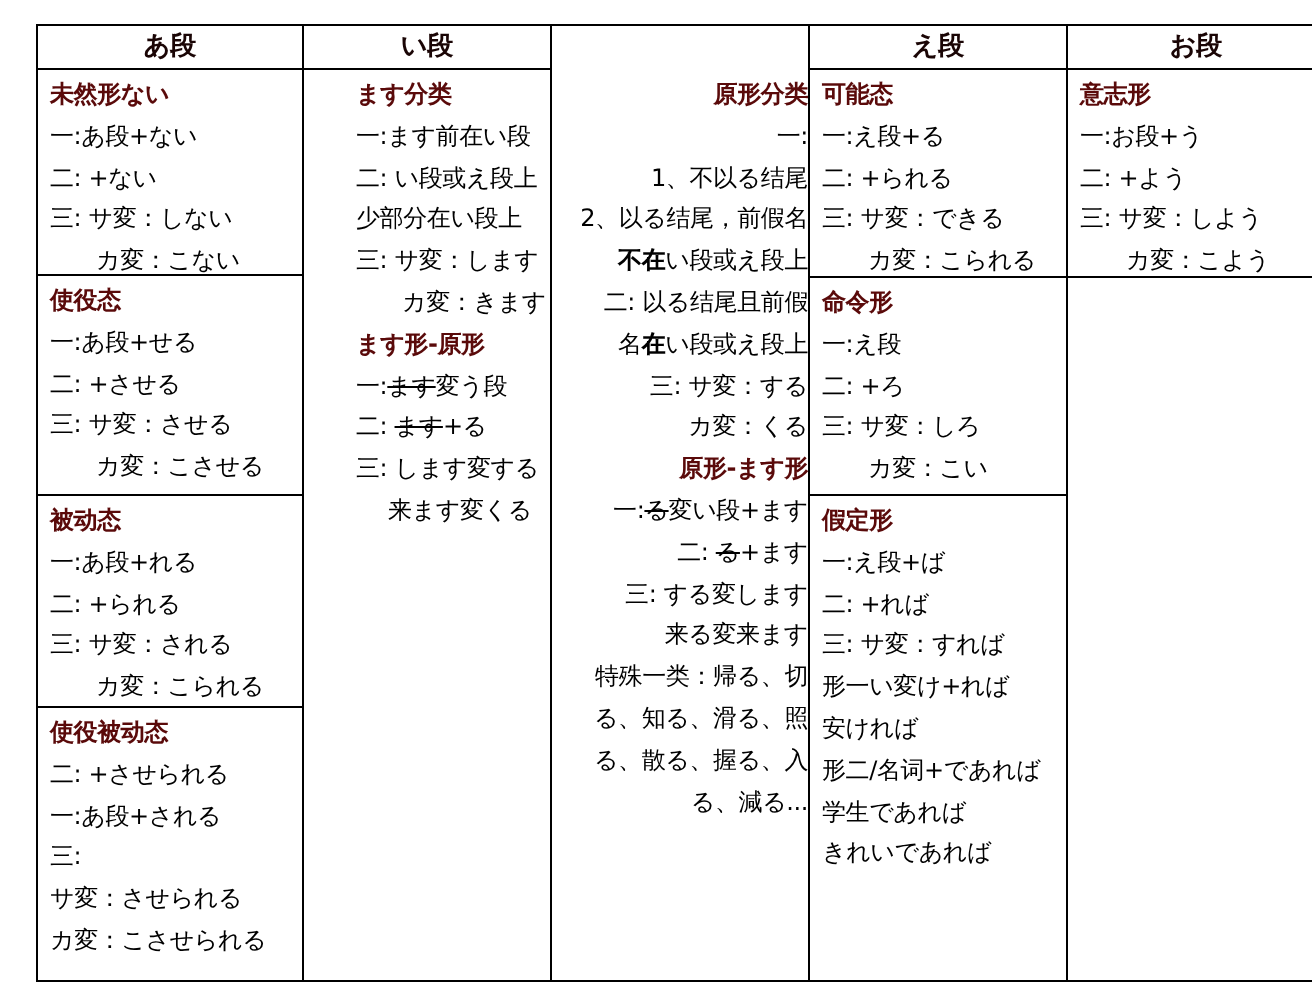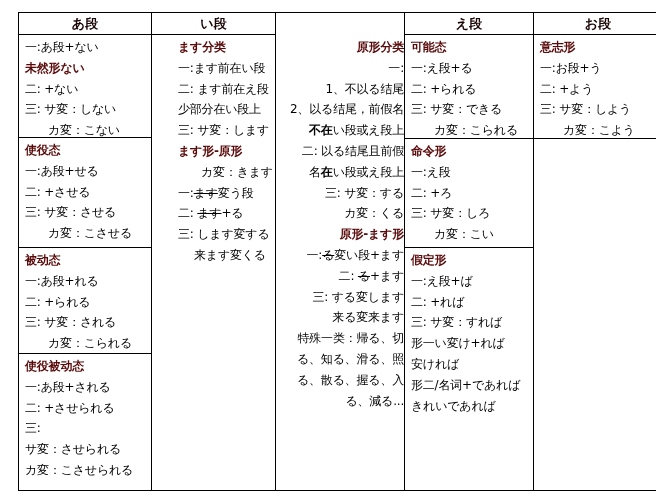--- a/index.html
+++ b/index.html
@@ -21,60 +21,60 @@
   .b { font-weight: bold; }
 </style>
 </head>
 <body>
 
 <div id="grid">
 
   <div class="col" style="left:0; width:133px;">
     <div class="hdr">あ段</div>
     <div class="sec first" style="top:22px;">
+      <div class="line title">未然形ない</div>
       <div class="line">一:あ段+ない</div>
-      <div class="line title">未然形ない</div>
       <div class="line">二: +ない</div>
       <div class="line">三: サ変：しない</div>
       <div class="line indent">カ変：こない</div>
     </div>
     <div class="sec" style="top:124px;">
       <div class="line title">使役态</div>
       <div class="line">一:あ段+せる</div>
       <div class="line">二: +させる</div>
       <div class="line">三: サ変：させる</div>
       <div class="line indent">カ変：こさせる</div>
     </div>
     <div class="sec" style="top:234px;">
       <div class="line title">被动态</div>
       <div class="line">一:あ段+れる</div>
       <div class="line">二: +られる</div>
       <div class="line">三: サ変：される</div>
       <div class="line indent">カ変：こられる</div>
     </div>
     <div class="sec" style="top:340px;">
       <div class="line title">使役被动态</div>
+      <div class="line">二: +させられる</div>
       <div class="line">一:あ段+される</div>
-      <div class="line">二: +させられる</div>
       <div class="line">三:</div>
       <div class="line">サ変：させられる</div>
       <div class="line">カ変：こさせられる</div>
     </div>
   </div>
 
   <div class="col" style="left:133px; width:124px;">
     <div class="hdr">い段</div>
     <div class="sec first" style="top:22px;margin-left:20px;">
       <div class="line title">ます分类</div>
       <div class="line">一:ます前在い段</div>
-      <div class="line">二: ます前在え段</div>
+      <div class="line">二: い段或え段上</div>
       <div class="line">少部分在い段上</div>
       <div class="line">三: サ変：します</div>
+      <div class="line indent">カ変：きます</div>
       <div class="line title">ます形-原形</div>
-      <div class="line indent">カ変：きます</div>
       <div class="line"><span>一:</span><span class="strike">ます</span><span>変う段</span></div>
       <div class="line"><span>二: </span><span class="strike">ます</span><span>+る</span></div>
       <div class="line">三: します変する</div>
       <div class="line indent2">来ます変くる</div>
     </div>
   </div>
 
   <div class="col" style="left:257px; width:129px;">
     <div class="sec first" style="top:22px;text-align:right;">
       <div class="line title">原形分类</div>
@@ -115,20 +115,21 @@
       <div class="line indent">カ変：こい</div>
     </div>
     <div class="sec" style="top:234px;">
       <div class="line title">假定形</div>
       <div class="line">一:え段+ば</div>
       <div class="line">二: +れば</div>
       <div class="line">三: サ変：すれば</div>
       <div class="line">形一い変け+れば</div>
       <div class="line">安ければ</div>
       <div class="line">形二/名词+であれば</div>
+      <div class="line">学生であれば</div>
       <div class="line">きれいであれば</div>
     </div>
   </div>
 
   <div class="col" style="left:515px; width:128px;">
     <div class="hdr">お段</div>
     <div class="sec first" style="top:22px;">
       <div class="line title">意志形</div>
       <div class="line">一:お段+う</div>
       <div class="line">二: +よう</div>

